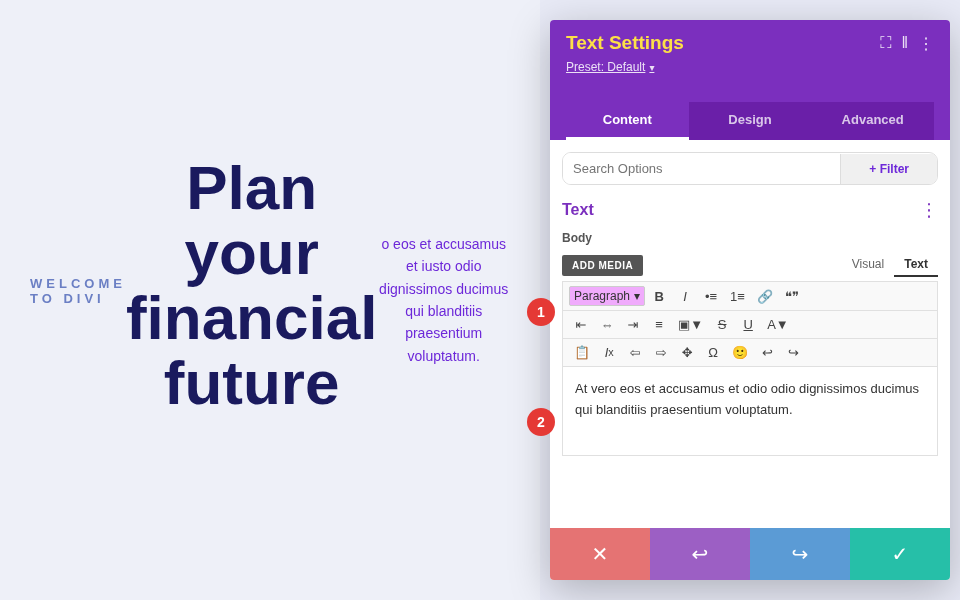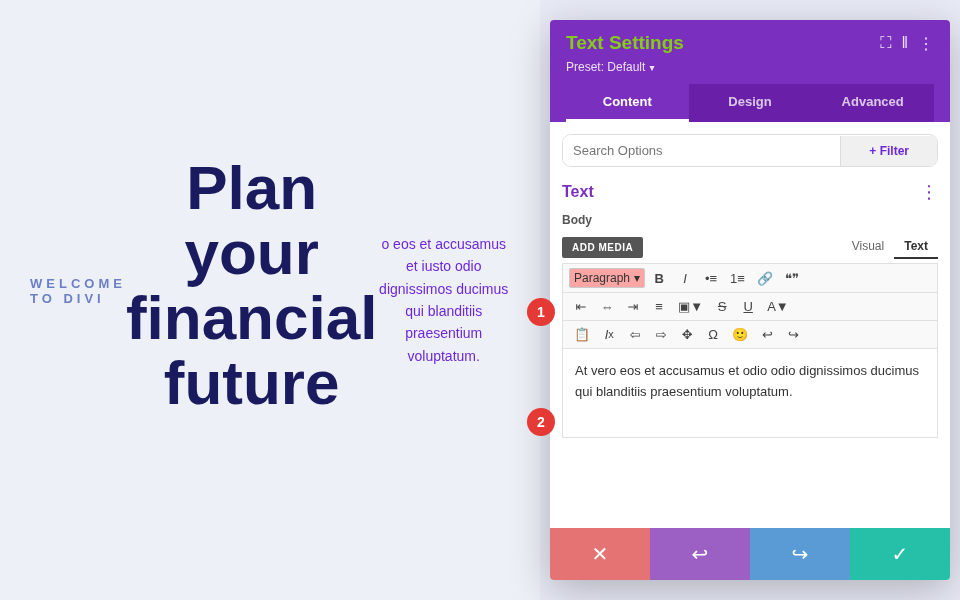--- a/index.html
+++ b/index.html
@@ -72,40 +72,41 @@
     }
     .panel-header-top {
       display: flex;
       align-items: center;
       justify-content: space-between;
       margin-bottom: 6px;
     }
     .panel-title {
       font-size: 19px;
       font-weight: 700;
-      color: #84cc16;
+      color: #fde047;
     }
     .panel-header-icons {
       display: flex;
       gap: 10px;
       align-items: center;
     }
     .panel-header-icons span {
       color: rgba(255,255,255,0.85);
       font-size: 16px;
       cursor: pointer;
     }
     .preset-label {
       font-size: 12px;
       color: rgba(255,255,255,0.85);
-      margin-bottom: 10px;
+      margin-bottom: 28px;
       display: flex;
       align-items: center;
       gap: 4px;
       cursor: pointer;
+      text-decoration: underline;
     }
     .preset-label .arrow { font-size: 10px; }
 
     
     .panel-tabs {
       display: flex;
       background: #6a1fa8;
       justify-content: flex-end;
     }
     .panel-tab {
@@ -244,21 +245,21 @@
       min-width: 24px;
     }
     .toolbar-btn.bold { font-weight: 900; }
     .toolbar-btn.italic { font-style: italic; }
     .toolbar-select {
       font-size: 12px;
       border: 1px solid #ccc;
       padding: 2px 4px;
       border-radius: 2px;
       cursor: pointer;
-      background: #fca5a5;
+      background: #f0abfc;
       color: #333;
       display: flex;
       align-items: center;
       gap: 4px;
     }
 
     
     .editor-content {
       border: 1px solid #e0e0e0;
       padding: 12px;

